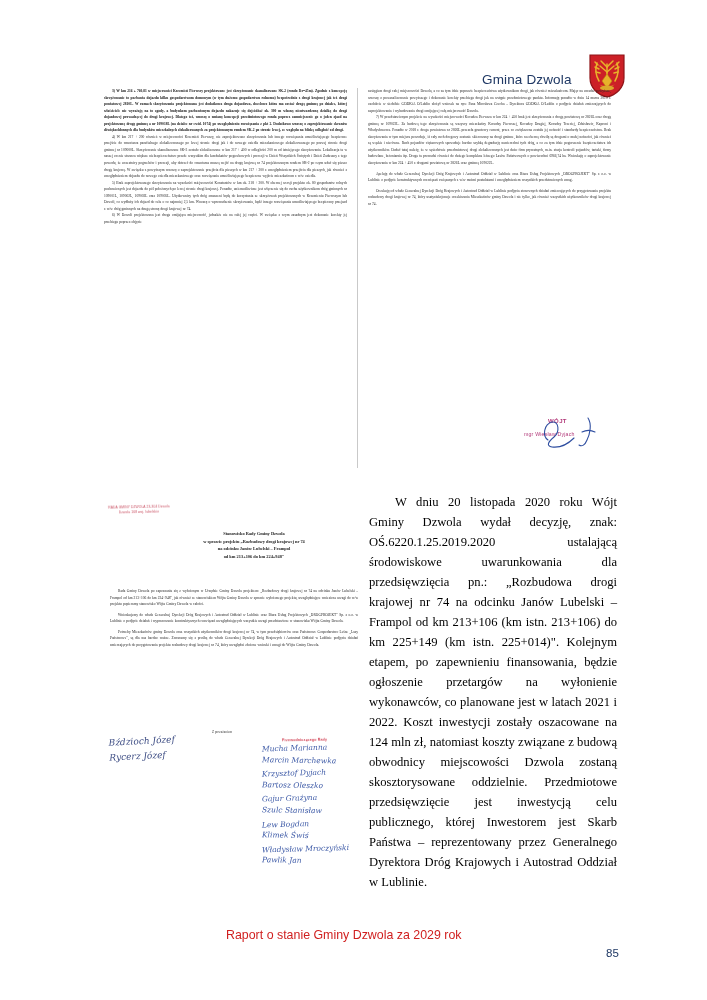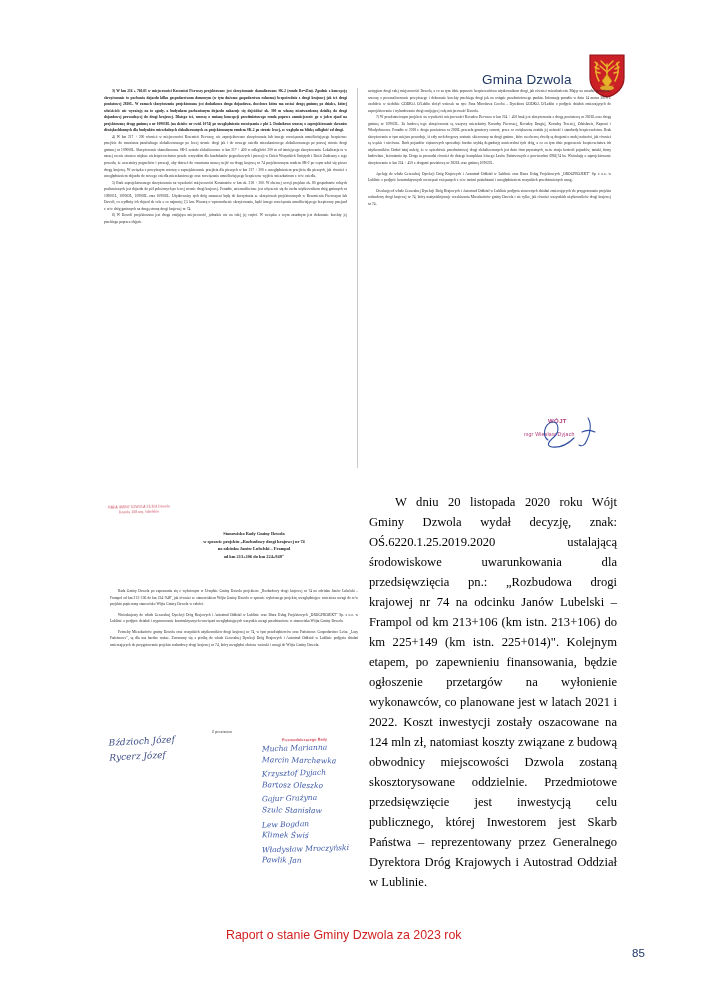--- a/index.html
+++ b/index.html
@@ -238,21 +238,21 @@
     position: absolute;
     left: 226px;
     top: 928px;
     font-family: "Liberation Sans", "DejaVu Sans", sans-serif;
     font-size: 12.4px;
     color: #d01f1f;
     white-space: nowrap;
   }
   .footer-pageno {
     position: absolute;
-    left: 632px;
+    left: 606px;
     top: 947px;
     font-family: "Liberation Sans", "DejaVu Sans", sans-serif;
     font-size: 11.5px;
     color: #1f3864;
   }
 </style>
 </head>
 <body>
 
 <div class="page-header">
@@ -351,14 +351,14 @@
       <span>Lew Bogdan</span>
       <span>Klimek Świś</span>
       <span>Władysław Mroczyński</span>
       <span>Pawlik Jan</span>
     </div>
   </div>
 </div>
 
 <div class="main-text">W dniu 20 listopada 2020 roku Wójt Gminy Dzwola wydał decyzję, znak: OŚ.6220.1.25.2019.2020 ustalającą środowiskowe uwarunkowania dla przedsięwzięcia pn.: „Rozbudowa drogi krajowej nr 74 na odcinku Janów Lubelski – Frampol od km 213+106 (km istn. 213+106) do km 225+149 (km istn. 225+014)". Kolejnym etapem, po zapewnieniu finansowania, będzie ogłoszenie przetargów na wyłonienie wykonawców, co planowane jest w latach 2021 i 2022. Koszt inwestycji zostały oszacowane na 124 mln zł, natomiast koszty związane z budową obwodnicy miejscowości Dzwola zostaną skosztorysowane oddzielnie. Przedmiotowe przedsięwzięcie jest inwestycją celu publicznego, której Inwestorem jest Skarb Państwa – reprezentowany przez Generalnego Dyrektora Dróg Krajowych i Autostrad Oddział w Lublinie.</div>
 
-<div class="footer-title">Raport o stanie Gminy Dzwola za 2023 rok</div>
+<div class="footer-title">Raport o stanie Gminy Dzwola za 2029 rok</div>
 <div class="footer-pageno">85</div>
 
 </body></html>

